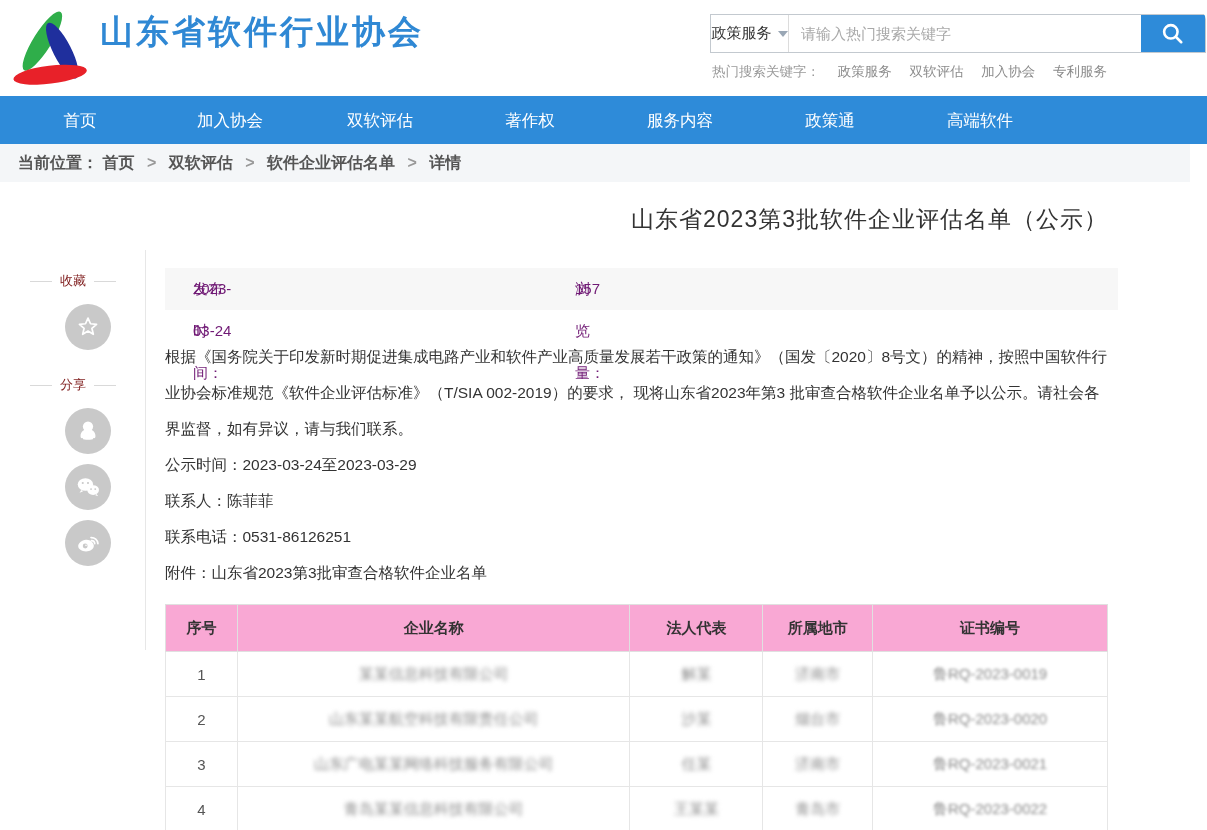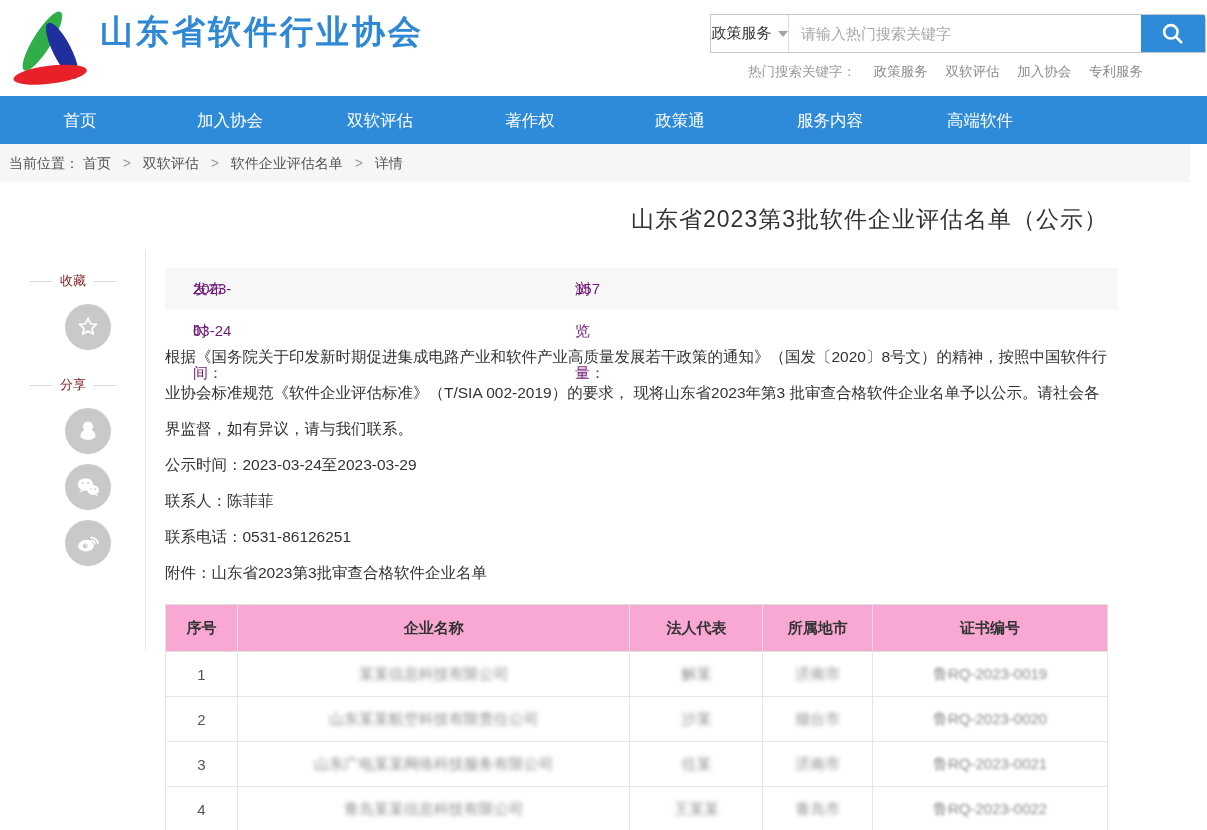--- a/index.html
+++ b/index.html
@@ -21,27 +21,27 @@
   }
   .search-select {
     width:78px; display:flex; align-items:center; justify-content:center; gap:6px;
     font-size:15px; color:#333; border-right:1px solid #dcdcdc; cursor:pointer;
   }
   .caret-down { width:0; height:0; border-left:5px solid transparent; border-right:5px solid transparent; border-top:6px solid #9aa7b5; }
   .search-input { flex:1; border:none; outline:none; padding:0 12px; font-size:15px; color:#333;
     font-family:"Liberation Sans","DejaVu Sans",sans-serif; }
   .search-input::placeholder { color:#a9a9a9; }
   .search-btn { width:64px; height:100%; background:#2e8bd9; border:none; display:flex; align-items:center; justify-content:center; cursor:pointer; }
-  .hot { position:absolute; left:748px; top:63px; font-size:13.5px; color:#9a9a9a; white-space:nowrap; }
+  .hot { position:absolute; left:712px; top:63px; font-size:13.5px; color:#9a9a9a; white-space:nowrap; }
   .hot a { color:#8c8c8c; text-decoration:none; margin-left:14px; }
   
   .nav { height:48px; background:#2e8bd9; display:flex; padding-left:5px; }
   .nav-item { width:150px; text-align:center; line-height:48px; color:#fff; font-size:16.5px; cursor:pointer; }
   
-  .crumb { width:1190px; height:38px; background:#f4f6f8; line-height:38px; padding-left:9px; font-size:14px; color:#555; }
+  .crumb { width:1190px; height:38px; background:#f4f6f8; line-height:38px; padding-left:18px; font-size:16px; color:#555;font-weight:bold; }
   .crumb a { color:#555; text-decoration:none; }
   .crumb .sep { color:#999; margin:0 8px; }
   
   .content { position:relative; height:648px; }
   .art-title { position:absolute; left:165px; top:22px; width:943px; text-align:right;
     font-size:23px; font-weight:normal; color:#333; letter-spacing:1px; }
   
   .rail { position:absolute; left:30px; top:90px; width:116px; display:flex; flex-direction:column; align-items:center; }
   .rail-label { display:flex; align-items:center; font-size:13px; color:#7f1d1d; width:100%; justify-content:flex-start; gap:8px; }
   .rail-label::before, .rail-label::after { content:""; display:block; width:22px; height:1px; background:#d9d9d9; }
@@ -98,22 +98,22 @@
       <a>加入协会</a>
       <a>专利服务</a>
     </div>
   </div>
 
   <div class="nav">
     <div class="nav-item">首页</div>
     <div class="nav-item">加入协会</div>
     <div class="nav-item">双软评估</div>
     <div class="nav-item">著作权</div>
+    <div class="nav-item">服务内容</div>
     <div class="nav-item">政策通</div>
-    <div class="nav-item">服务内容</div>
     <div class="nav-item">高端软件</div>
   </div>
 
   <div class="crumb">
     <span>当前位置：</span>
     <a>首页</a>
     <span class="sep">&gt;</span>
     <a>双软评估</a>
     <span class="sep">&gt;</span>
     <a>软件企业评估名单</a>

